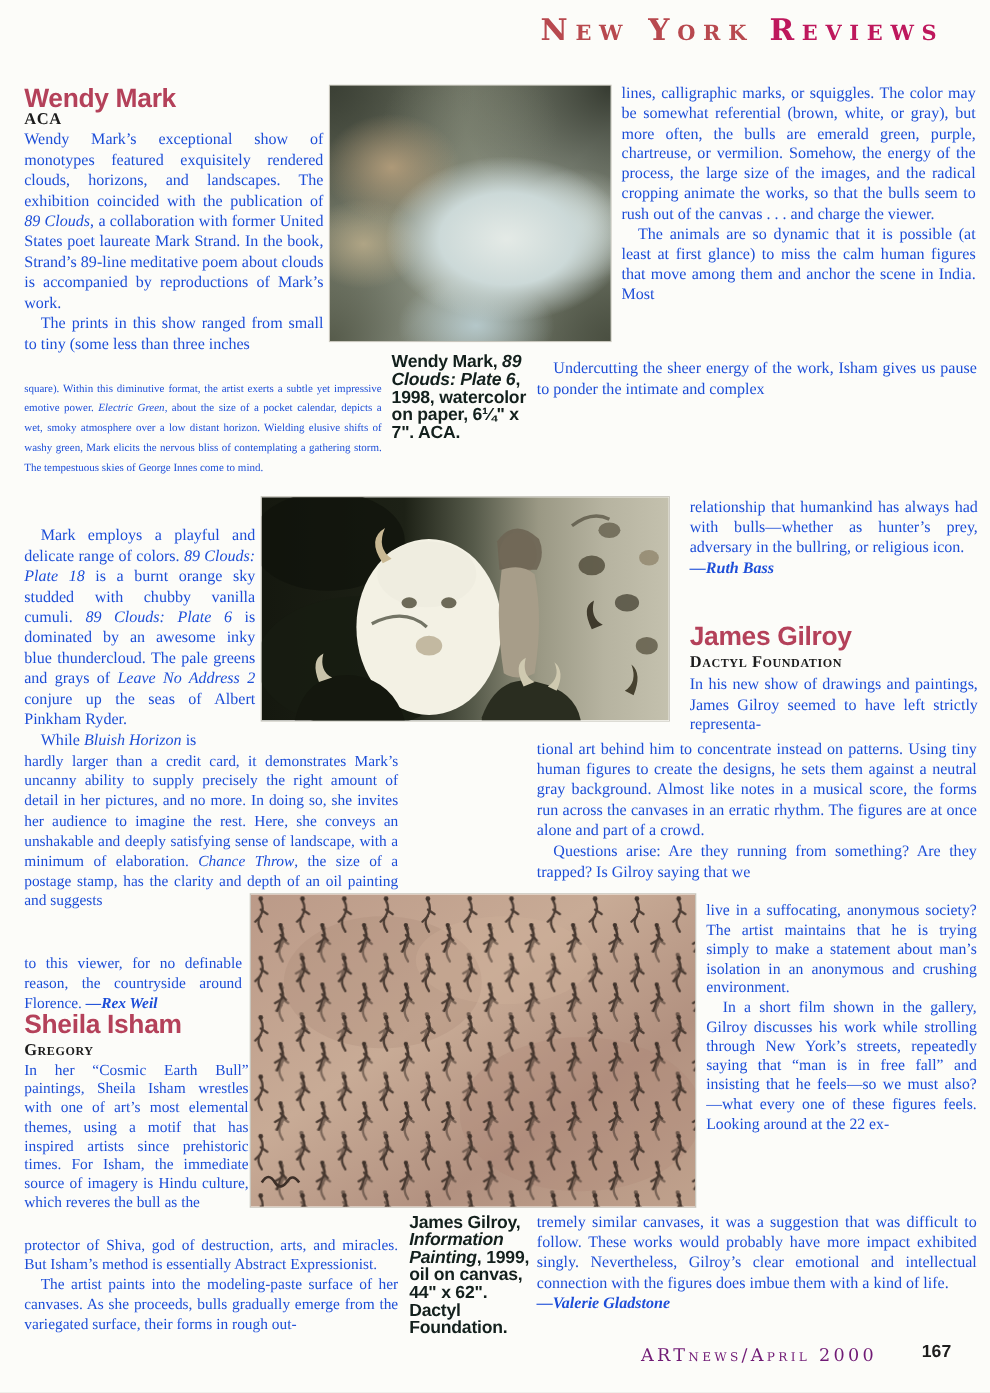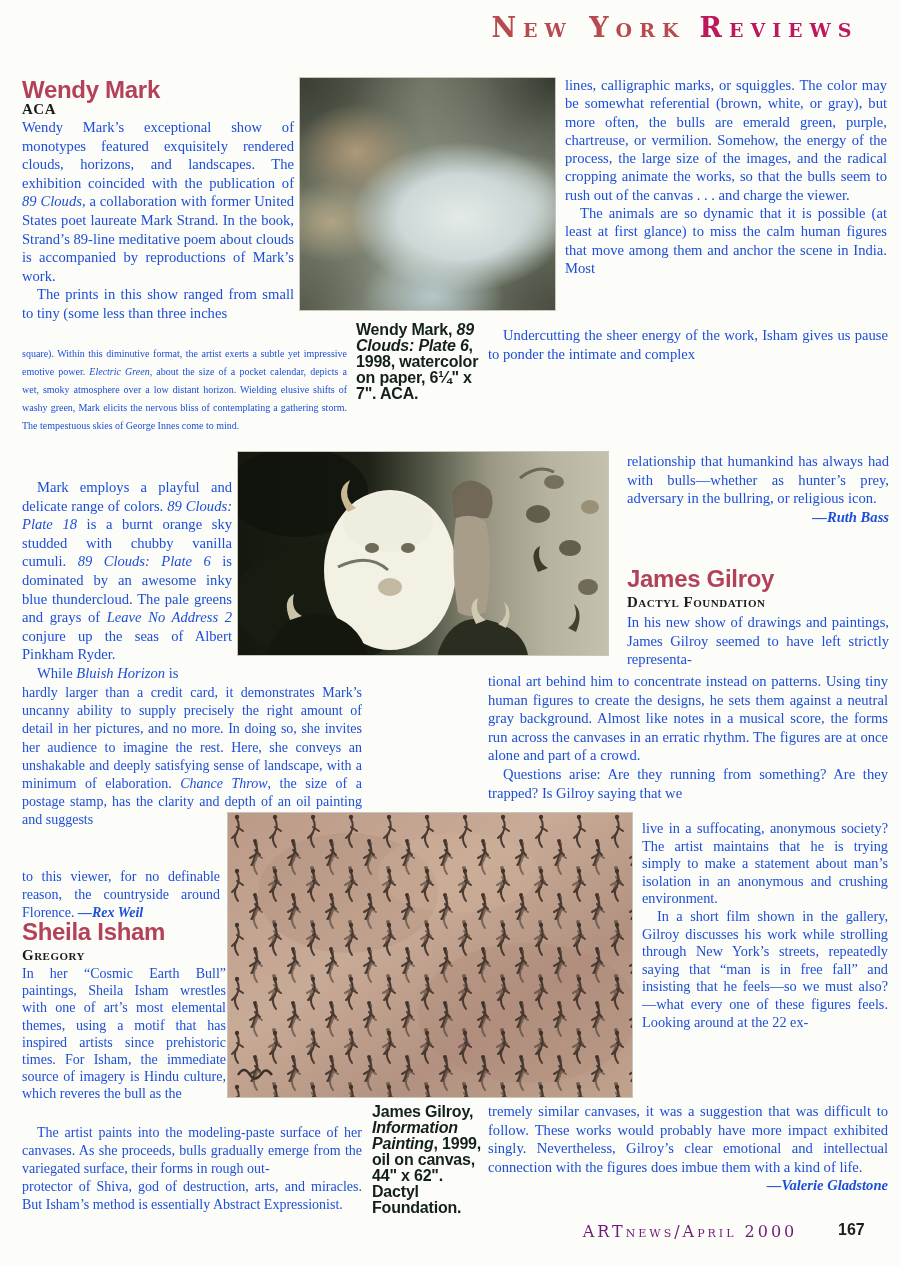--- a/index.html
+++ b/index.html
@@ -22,21 +22,21 @@
   
   .review-heading{font-family:"Liberation Sans",sans-serif;font-weight:bold;
                   font-size:24px;color:#b4415a;letter-spacing:-0.3px;}
   .venue{font-family:"Liberation Serif",serif;font-weight:bold;font-size:15px;
          font-variant:small-caps;letter-spacing:0.5px;color:#1c1c1c;}
 
   
   .caption{font-family:"Liberation Sans",sans-serif;font-weight:bold;font-size:16px;
            line-height:16px;color:#13201d;letter-spacing:-0.2px;}
 
-  .byline-right{text-align:right;font-weight:bold;font-style:italic;}
+  .byline-right{text-align:left;font-weight:bold;font-style:italic;}
 
   
   .artwork{box-shadow:0 0 0 1px #c8c6bd;}
 
   
   .clouds-art{
     background:
       radial-gradient(ellipse 60% 45% at 63% 60%, #e4eae6 0%, #ccd9d8 40%, rgba(204,217,216,0) 72%),
       radial-gradient(ellipse 35% 30% at 22% 32%, rgba(178,156,122,0.95) 0%, rgba(178,156,122,0) 70%),
       radial-gradient(ellipse 30% 25% at 12% 62%, rgba(190,175,140,0.8) 0%, rgba(190,175,140,0) 70%),
@@ -143,22 +143,22 @@
 
 
   <div class="abs review-heading" style="top:918px;left:22px;">Sheila Isham</div>
   <div class="abs venue" style="top:947px;left:22px;">Gregory</div>
 
   <div class="abs body-text" style="top:965px;left:22px;width:204px;font-size:14px;line-height:17.2px;">
     <p class="para"><span>In her “Cosmic Earth Bull” paintings, Sheila Isham wrestles with one of art’s most elemental themes, using a motif that has inspired artists since prehistoric times. For Isham, the immediate source of imagery is Hindu culture, which reveres the bull as the</span></p>
   </div>
 
   <div class="abs body-text" style="top:1124px;left:22px;width:340px;font-size:14px;line-height:18px;">
+    <p class="para"><span>protector of Shiva, god of destruction, arts, and miracles. But Isham’s method is essentially Abstract Expressionist.</span></p>
     <p class="para ind"><span>The artist paints into the modeling-paste surface of her canvases. As she proceeds, bulls gradually emerge from the variegated surface, their forms in rough out-</span></p>
-    <p class="para"><span>protector of Shiva, god of destruction, arts, and miracles. But Isham’s method is essentially Abstract Expressionist.</span></p>
   </div>
 
   <div class="abs body-text" style="top:76px;left:565px;width:322px;font-size:14.6px;line-height:18.3px;">
     <p class="para"><span>lines, calligraphic marks, or squiggles. The color may be somewhat referential (brown, white, or gray), but more often, the bulls are emerald green, purple, chartreuse, or vermilion. Somehow, the energy of the process, the large size of the images, and the radical cropping animate the works, so that the bulls seem to rush out of the canvas . . . and charge the viewer.</span></p>
     <p class="para ind"><span>The animals are so dynamic that it is possible (at least at first glance) to miss the calm human figures that move among them and anchor the scene in India. Most</span></p>
   </div>
 
   <div class="abs body-text" style="top:326px;left:488px;width:400px;font-size:14.6px;line-height:18.6px;">
     <p class="para ind"><span>Undercutting the sheer energy of the work, Isham gives us pause to ponder the intimate and complex</span></p>
   </div>

